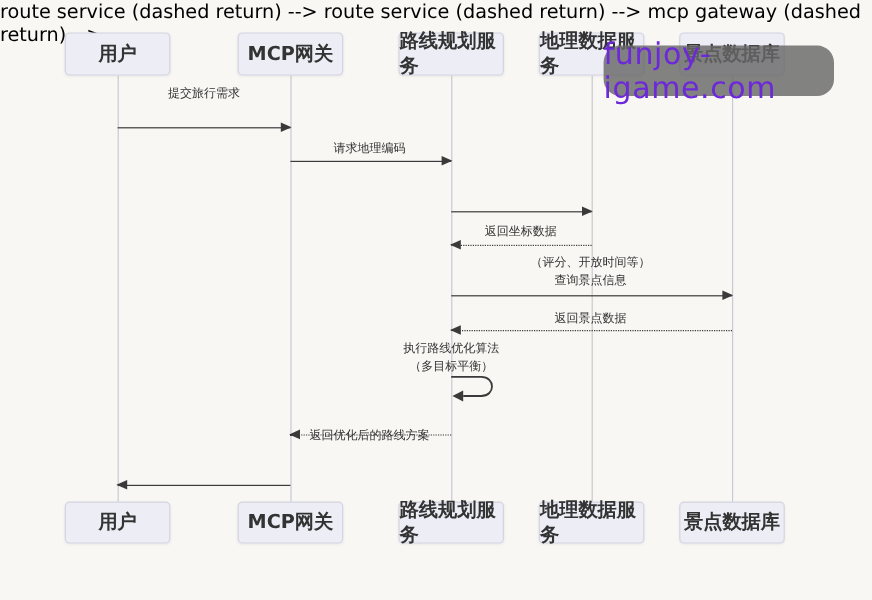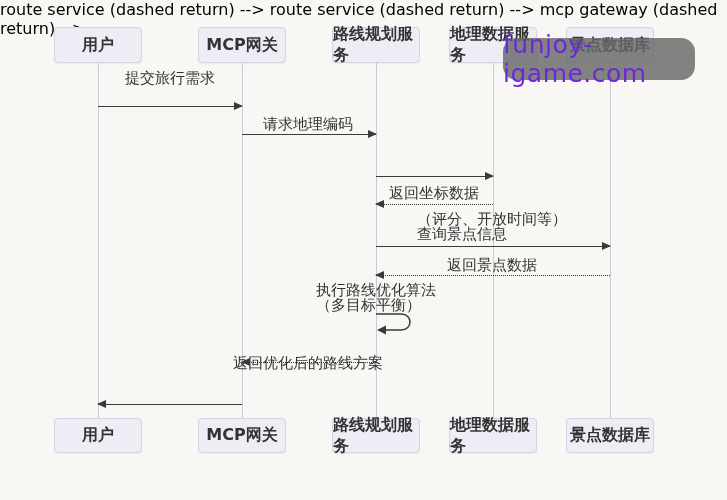--- a/index.html
+++ b/index.html
@@ -20,21 +20,21 @@
     background:#ededf6; border:1px solid #d4d4e2; border-radius:4px;
     display:flex; align-items:center; justify-content:center;
     font-size:16px; font-weight:600; color:#333;
     box-shadow:0 1px 2px rgba(60,60,90,0.06);
     z-index:2;
   }
   .actor.bottom { height:35px; }
 
   .msg-label {
     position:absolute; transform:translateX(-50%);
-    font-size:15px; line-height:15px; color:#333;
+    text-align:center; font-size:10px; line-height:15px; color:#333;
     white-space:nowrap; z-index:1;
   }
   .arrow { position:absolute; height:0; z-index:1; }
   .a-solid { border-top:1.5px solid #3a3a3a; }
   .a-dash  { border-top:1.5px dotted #3a3a3a; }
   .head { position:absolute; width:0; height:0; top:-5.5px; }
   .h-right { right:-1px; border-left:9px solid #3a3a3a; border-top:4.5px solid transparent; border-bottom:4.5px solid transparent; }
   .h-left  { left:-1px;  border-right:9px solid #3a3a3a; border-top:4.5px solid transparent; border-bottom:4.5px solid transparent; }
 
   .selfloop { position:absolute; z-index:1; }

